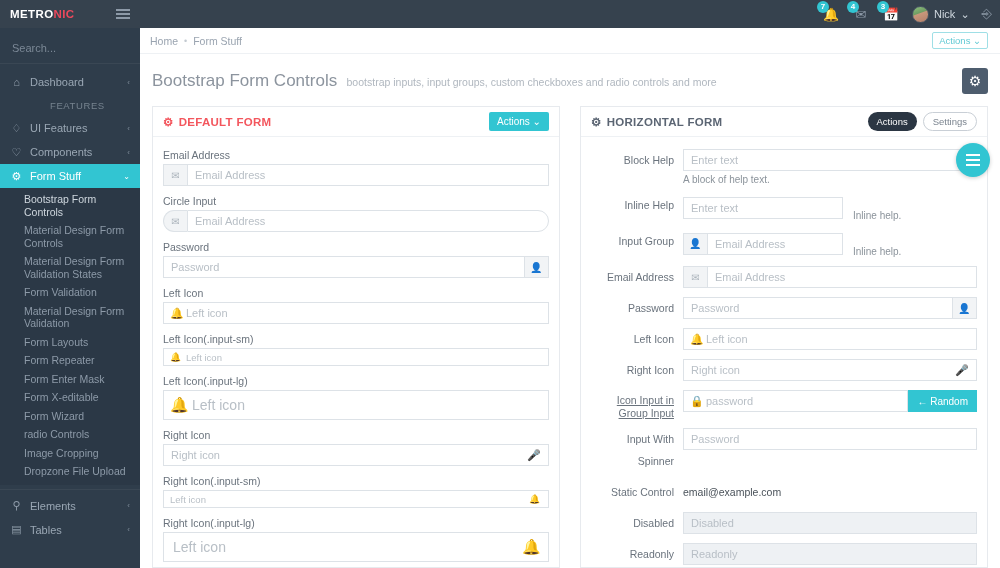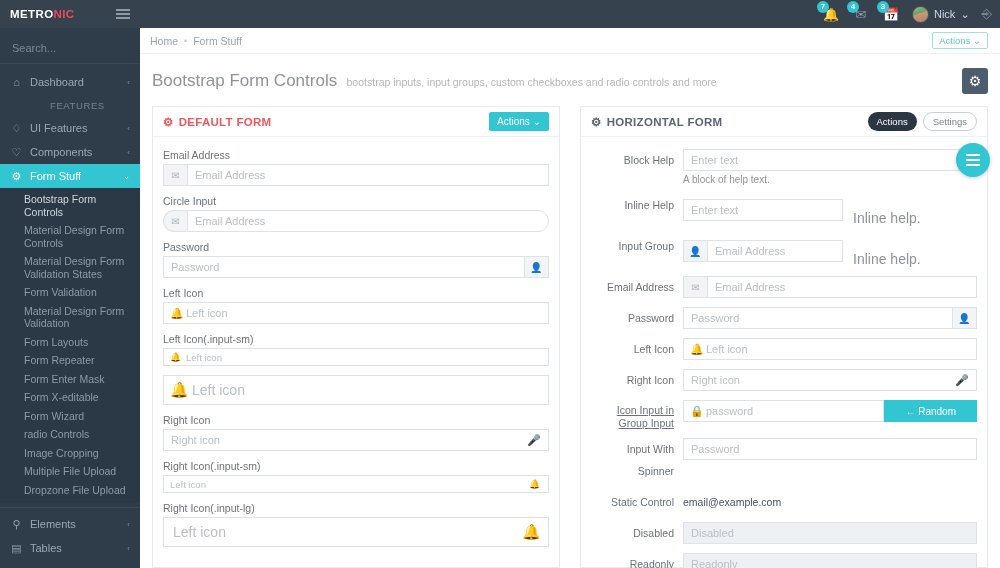--- a/index.html
+++ b/index.html
@@ -187,25 +187,25 @@
   .hrow{ display:flex; align-items:flex-start; margin-bottom:9px; }
   .hlabel{
     width:92px; flex:0 0 92px; text-align:right; padding-right:9px;
     font-size:10.5px; color:#6a737d; line-height:22px;
   }
   .hlabel.two{ line-height:12.5px; padding-top:4px;text-decoration:underline; }
   .hctl{ flex:1; min-width:0; }
   .help-block{ font-size:10px; color:#8b939b; margin-top:3px; }
   .inline-wrap{ display:flex; align-items:center; gap:10px; }
   .inline-wrap .grow{ width:160px; flex:0 0 160px;}
-  .inline-help{ font-size:14px; color:#8b939b;margin-top:16px; }
+  .inline-help{ font-size:10px; color:#8b939b;margin-top:16px; }
   .static-ctl{ font-size:10.5px; color:#4a525a; line-height:22px; }
   .ctl[disabled], .ctl.readonly{ background:#eef1f4; color:#a6aeb6; }
   .btn-group-rand{
-    background:#32c5d2;color:#fff;border:0;height:22px;padding:0 21px;
+    background:#32c5d2;color:#fff;border:0;height:22px;padding:0 9px;
     font-size:10px;cursor:pointer;white-space:nowrap;font-family:"Liberation Sans", sans-serif;
   }
   .sel-wrap{ position:relative; }
   .sel-wrap .car{ position:absolute; right:7px; top:0; bottom:0; display:flex; align-items:center; font-size:7px; color:#8b939b; pointer-events:none;}
 
   .fab{
     position:absolute; right:10px; top:143px;
     width:34px;height:34px;border-radius:50%;background:#32c5d2;
     display:flex;align-items:center;justify-content:center;
     box-shadow:0 1px 4px rgba(0,0,0,.2); cursor:pointer; z-index:40;
@@ -266,21 +266,20 @@
         <div class="sub-item">Material Design Form Validation States</div>
         <div class="sub-item">Form Validation</div>
         <div class="sub-item">Material Design Form Validation</div>
         <div class="sub-item">Form Layouts</div>
         <div class="sub-item">Form Repeater</div>
         <div class="sub-item">Form Enter Mask</div>
         <div class="sub-item">Form X-editable</div>
         <div class="sub-item">Form Wizard</div>
         <div class="sub-item">radio Controls</div>
         <div class="sub-item">Image Cropping</div>
-        <div class="sub-item">Multiple File Upload</div>
         <div class="sub-item">Dropzone File Upload</div>
       </div>
 
       <div class="nav-sep"></div>
 
       <div class="nav-item">
         <span class="ico">⚲</span>
         <span class="lbl">Elements</span>
         <span class="arr">‹</span>
       </div>
@@ -392,20 +391,21 @@
 
             <div class="fg">
               <label class="flabel">Left Icon(.input-sm)</label>
               <div class="icon-wrap">
                 <span class="ii l sm">🔔</span>
                 <input class="ctl sm pl" placeholder="Left icon" style="">
               </div>
             </div>
 
             <div class="fg">
+              <label class="flabel">Left Icon(.input-lg)</label>
               <div class="icon-wrap">
                 <span class="ii l lg">🔔</span>
                 <input class="ctl lg pl" style="padding-left: 28px;" placeholder="Left icon">
               </div>
             </div>
 
             <div class="fg">
               <label class="flabel">Right Icon</label>
               <div class="icon-wrap">
                 <input class="ctl pr" placeholder="Right icon" style="">

